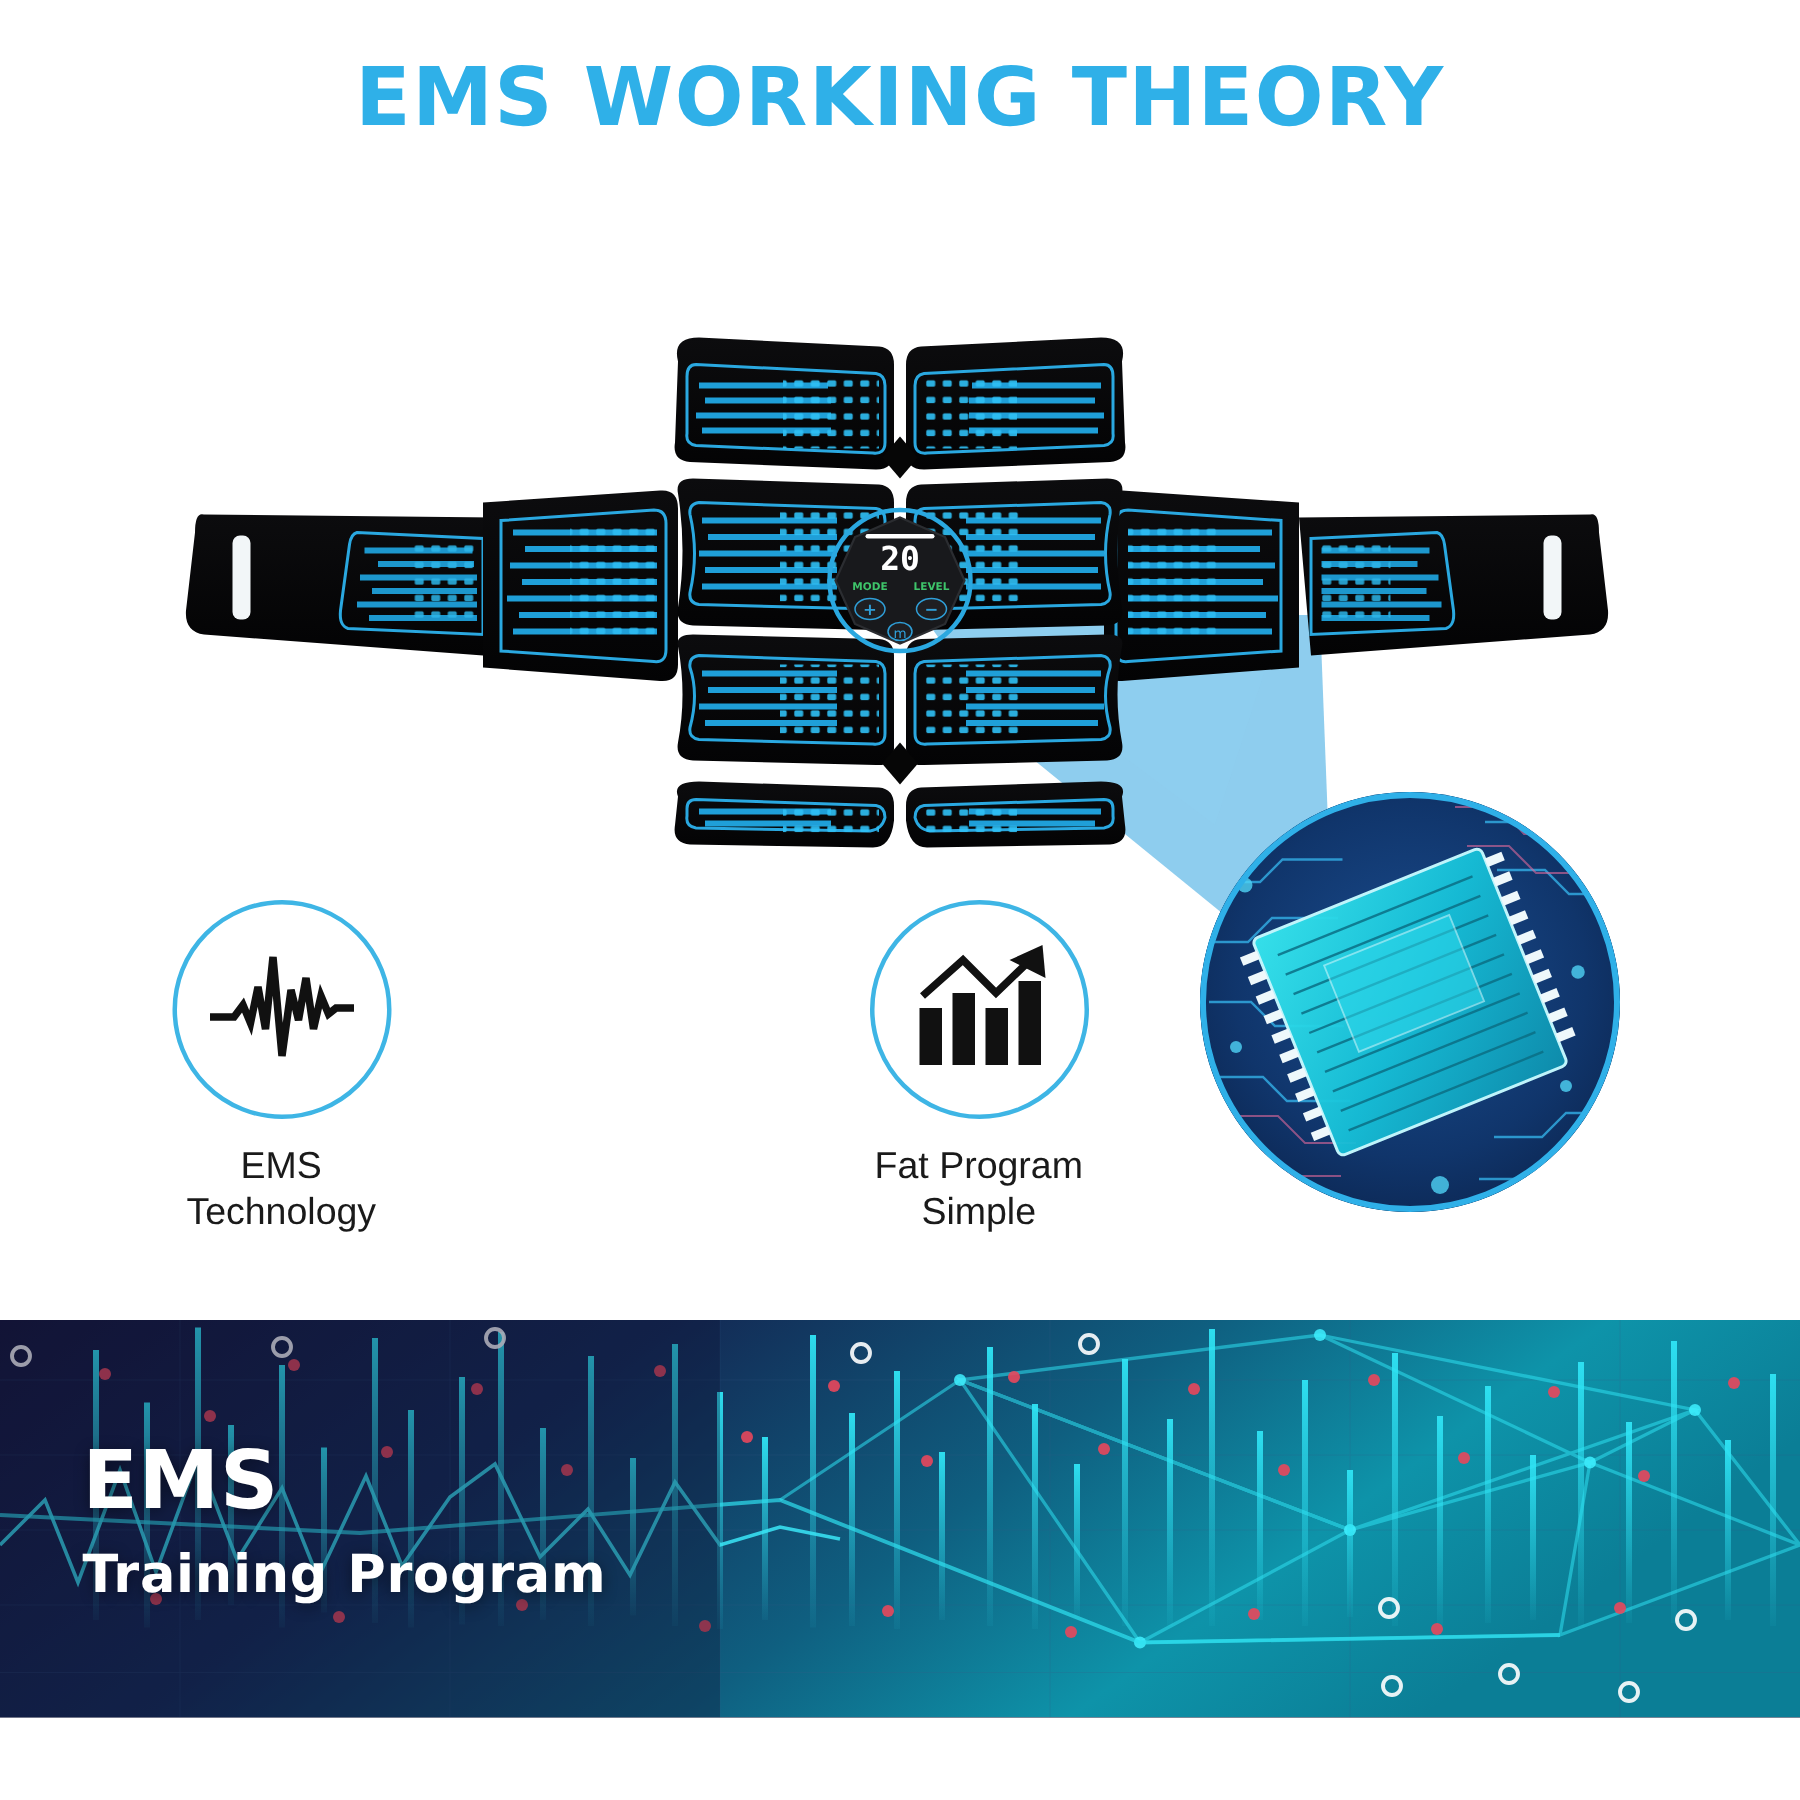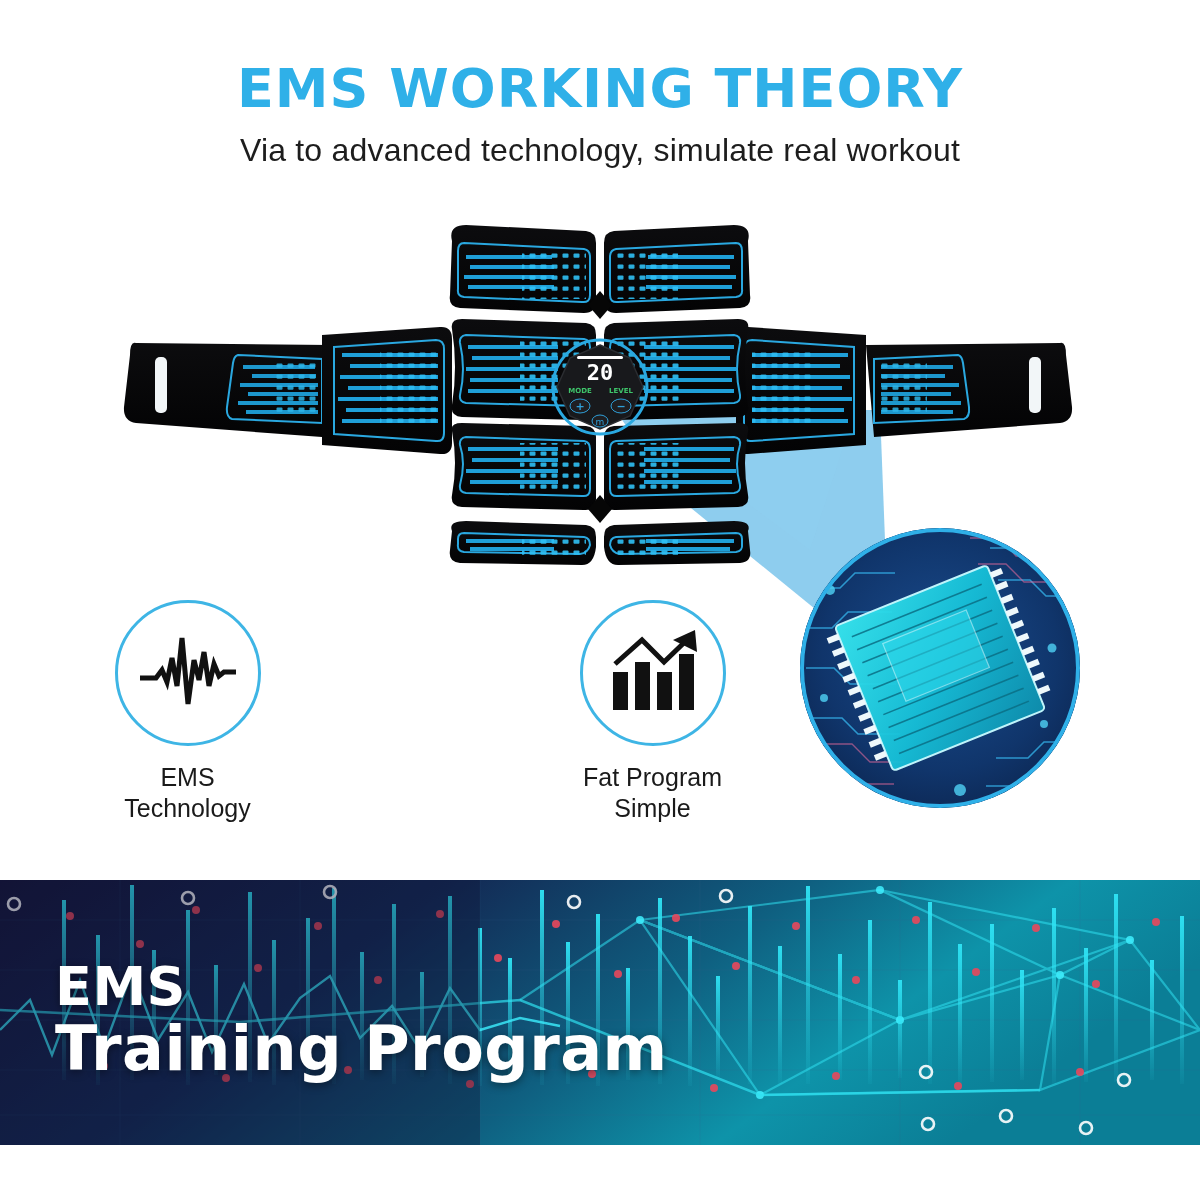--- a/index.html
+++ b/index.html
@@ -6,21 +6,21 @@
   body{
     width:1200px;height:1200px;background:#ffffff;
     font-family:"Liberation Sans", sans-serif;
     overflow:hidden;position:relative;
   }
   #stage{position:relative;width:1200px;height:1200px;background:#fff;}
 
   
   .hdr{position:absolute;left:0;top:0;width:1200px;text-align:center;}
   .hdr h1{
-    margin:0;padding-top:62px;
+    margin:0;padding-top:38px;
     font-size:54px;line-height:1.0;font-weight:bold;
     letter-spacing:1px;color:#2FB0E8;
     font-family:"DejaVu Sans", sans-serif;
   }
   .hdr h2{
     margin:0;padding-top:18px;
     font-size:32px;line-height:1.0;font-weight:400;
     color:#1d1d1d;letter-spacing:0.2px;
     font-family:"Liberation Sans", sans-serif;
   }
@@ -54,30 +54,29 @@
   
   .banner{
     position:absolute;left:0;top:880px;width:1200px;height:265px;
     overflow:hidden;background:#0d1030;
   }
   .banner .btext{
     position:absolute;left:55px;top:78px;z-index:8;color:#ffffff;
     font-size:54px;line-height:1.08;font-weight:bold;letter-spacing:0.5px;
     font-family:"DejaVu Sans", sans-serif;text-shadow:0 2px 10px rgba(0,0,0,.45);
   }
-  .banner .btext .l2{font-size:62px;}
+  .banner .btext .l2{font-size:35px;margin-top:16px;}
 </style>
 </head>
 <body>
 
 <div id="stage">
 
   <div class="hdr">
     <h1>EMS WORKING THEORY</h1>
-    <h2>Via to advanced technology, simulate real workout</h2>
   </div>
 
   <svg class="beam" width="520" height="340" viewBox="0 0 520 340">
     <polygon points="55,40 115,125 330,300 320,40" fill="#8ecdee"></polygon>
     <polygon points="50,30 100,20 300,25 250,180" fill="#8ecdee" opacity="0.95"></polygon>
   </svg>
 
   <div class="device-wrap">
     <svg class="device-svg" width="1200" height="400" viewBox="0 0 1200 400">
       <defs>

